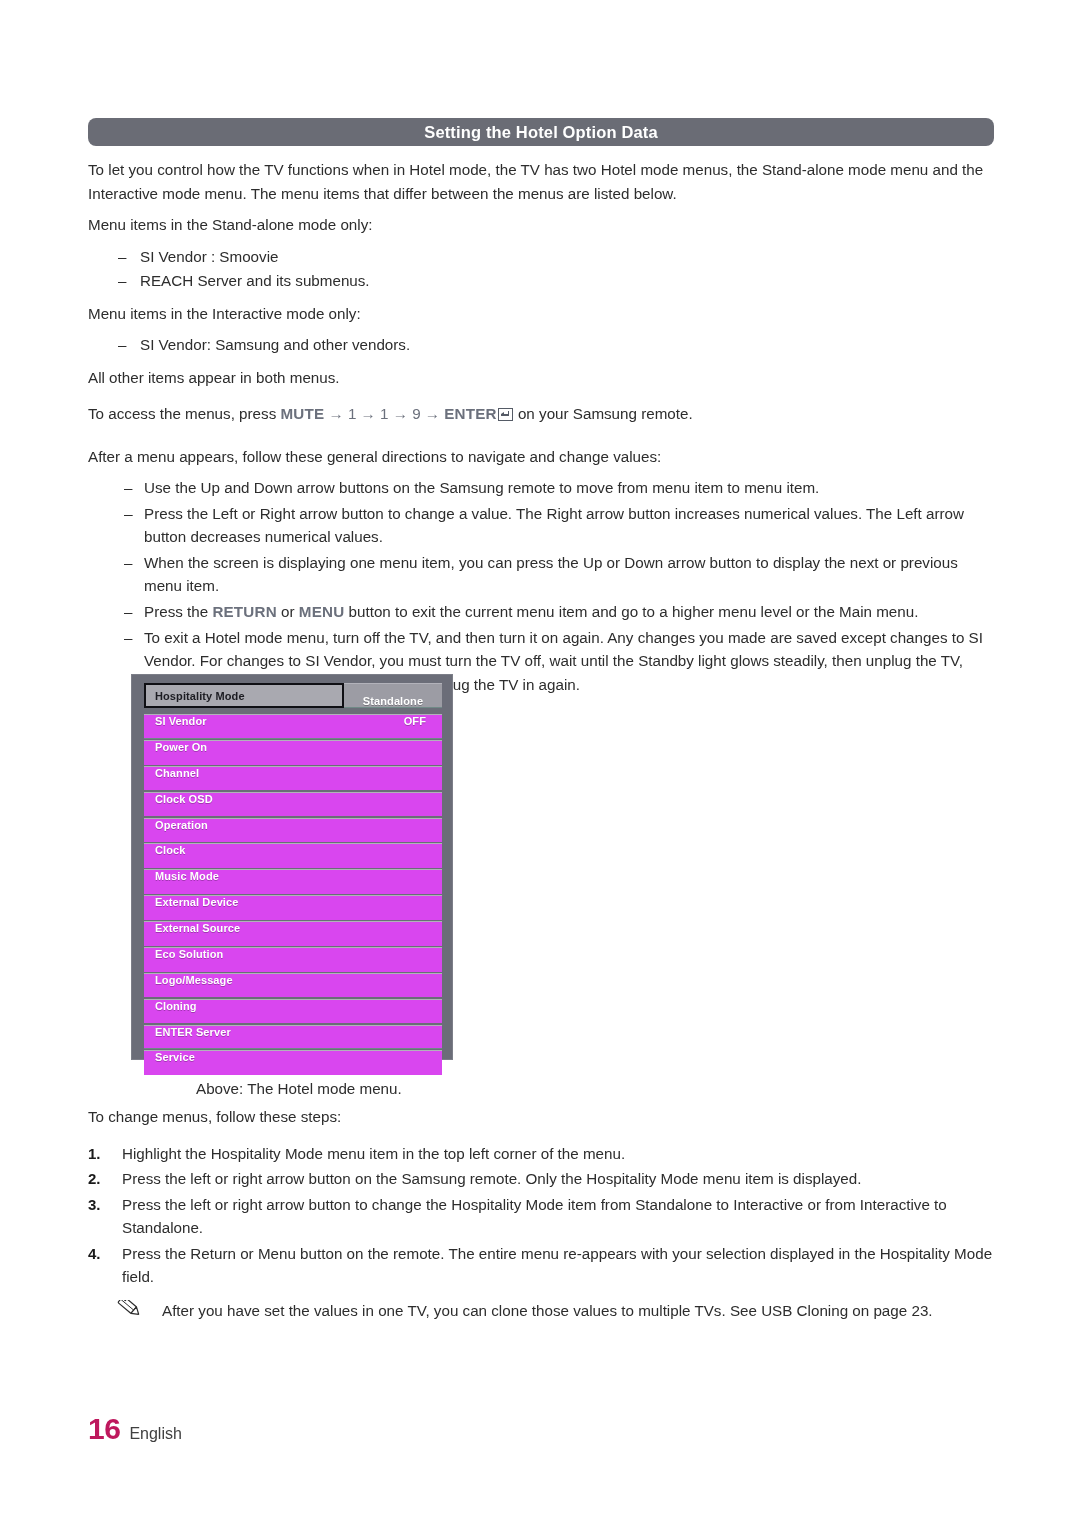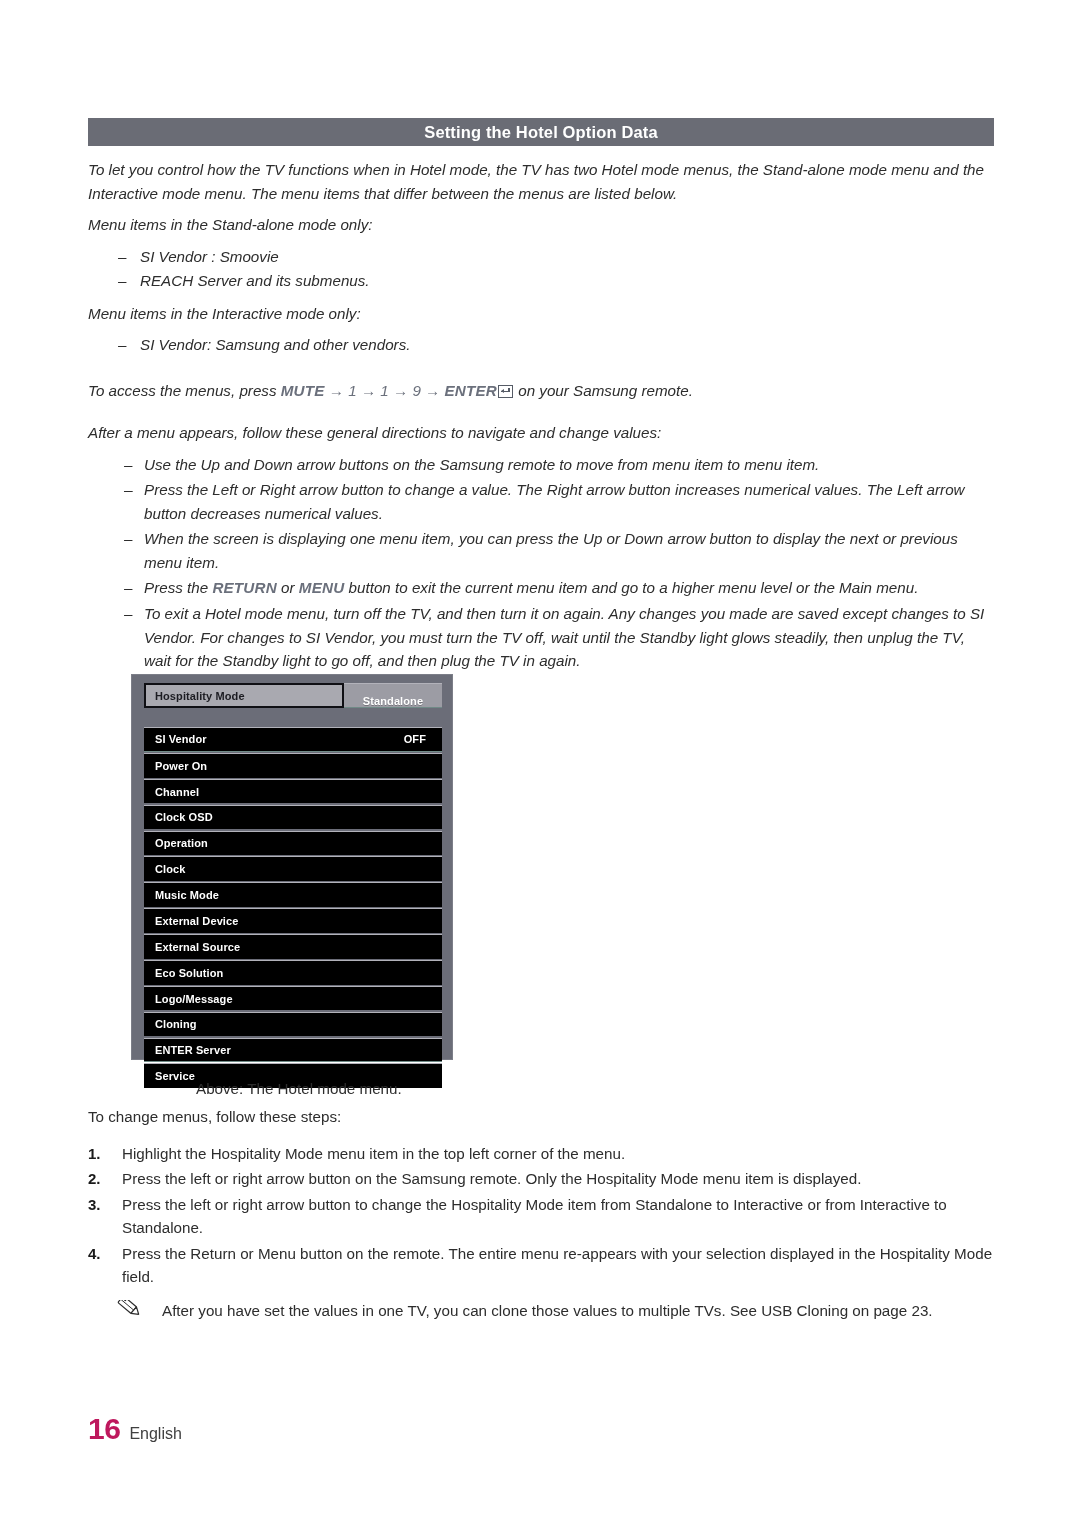--- a/index.html
+++ b/index.html
@@ -28,35 +28,35 @@
   .section-bar {
     position: absolute;
     left: 88px;
     top: 118px;
     width: 906px;
     height: 28px;
     background: #6a6c75;
     display: flex;
     align-items: center;
     justify-content: center;
+    border-radius: 8px;
   }
   .section-bar .title {
     color: #ffffff;
     font-size: 16.5px;
     font-weight: bold;
     letter-spacing: 0.15px;
   }
 
   
   .content {
     position: absolute;
     left: 88px;
     top: 158px;
     width: 906px;
-    font-style: italic;
   }
 
   p.para {
     margin: 0 0 0 0;
     font-size: 15.2px;
     line-height: 23.5px;
     color: #2d2d2d;
     font-weight: 400;
   }
 
@@ -171,24 +171,23 @@
     background: #6b6d78;
     padding: 8px 10px 10px 12px;
     border: 1px solid #7c7e88;
   }
   .tvmenu .rows {
     width: 100%;
   }
   .menu-row {
     position: relative;
     height: 24.7px;
-    background: #000000;
+    background: #d946ef;
     margin-bottom: 1.2px;
     display: flex;
-    align-items: center;
     border-top: 1px solid #b2b2ba;
   }
   .menu-row .label {
     color: #ffffff;
     font-size: 11px;
     font-weight: bold;
     padding-left: 11px;
     letter-spacing: 0.1px;
     text-shadow: 0 1px 0 rgba(0,0,0,0.25);
   }
@@ -200,21 +199,21 @@
     right: 16px;
     letter-spacing: 0.1px;
     text-shadow: 0 1px 0 rgba(0,0,0,0.25);
   }
 
   
   .menu-row.first {
     background: transparent;
     border-top: none;
     height: 25px;
-    margin-bottom: 19px;
+    margin-bottom: 6px;
     display: flex;
     align-items: stretch;
   }
   .menu-row.first .sel-cell {
     flex: 0 0 200px;
     background: #a9a9b0;
     border: 2.2px solid #0f0f14;
     display: flex;
     align-items: center;
   }
@@ -316,20 +315,21 @@
     <p class="para">Menu items in the Interactive mode only:</p>
 
     <div class="gap-s"></div>
 
     <ul class="dash indent1">
       <li><span class="dash-mark">–</span><span>SI Vendor: Samsung and other vendors.</span></li>
     </ul>
 
     <div class="gap-s"></div>
 
+    <p class="para">All other items appear in both menus.</p>
 
     <div class="gap-m"></div>
 
     <p class="para"><span>To access the menus, press </span><span class="key">MUTE</span><span class="arrow">&nbsp;→&nbsp;</span><span class="key-light">1</span><span class="arrow">&nbsp;→&nbsp;</span><span class="key-light">1</span><span class="arrow">&nbsp;→&nbsp;</span><span class="key-light">9</span><span class="arrow">&nbsp;→&nbsp;</span><span class="key">ENTER</span><span class="enter-glyph"><span class="enter-arrowhead"></span></span><span> on your Samsung remote.</span></p>
 
     <div class="gap-l"></div>
 
     <p class="para">After a menu appears, follow these general directions to navigate and change values:</p>
 
     <div class="gap-s"></div>

